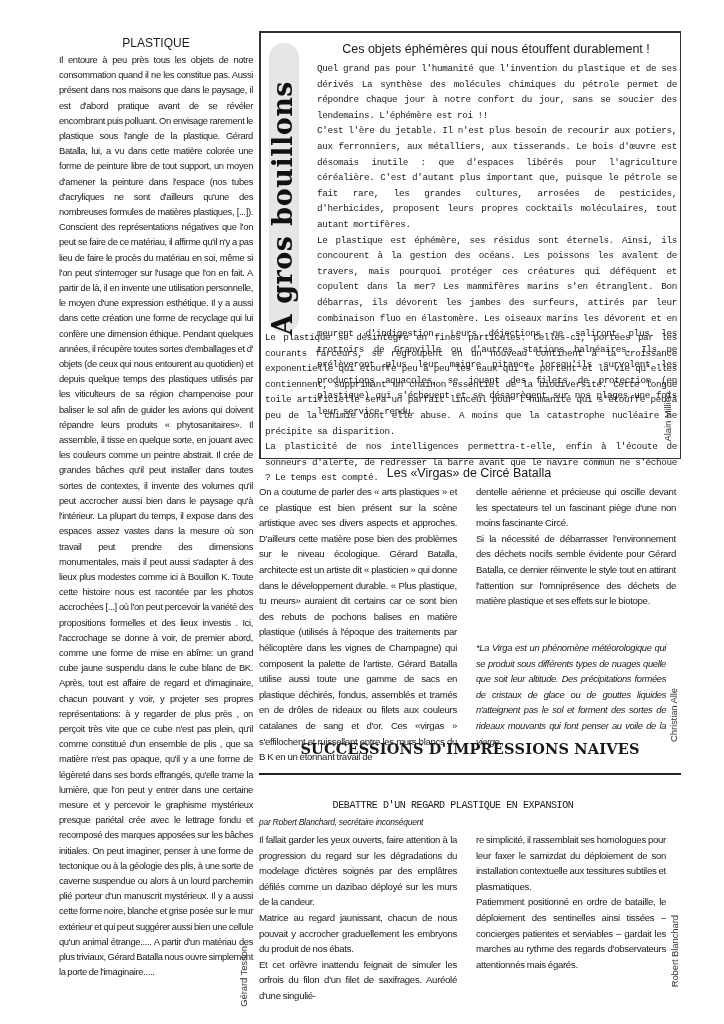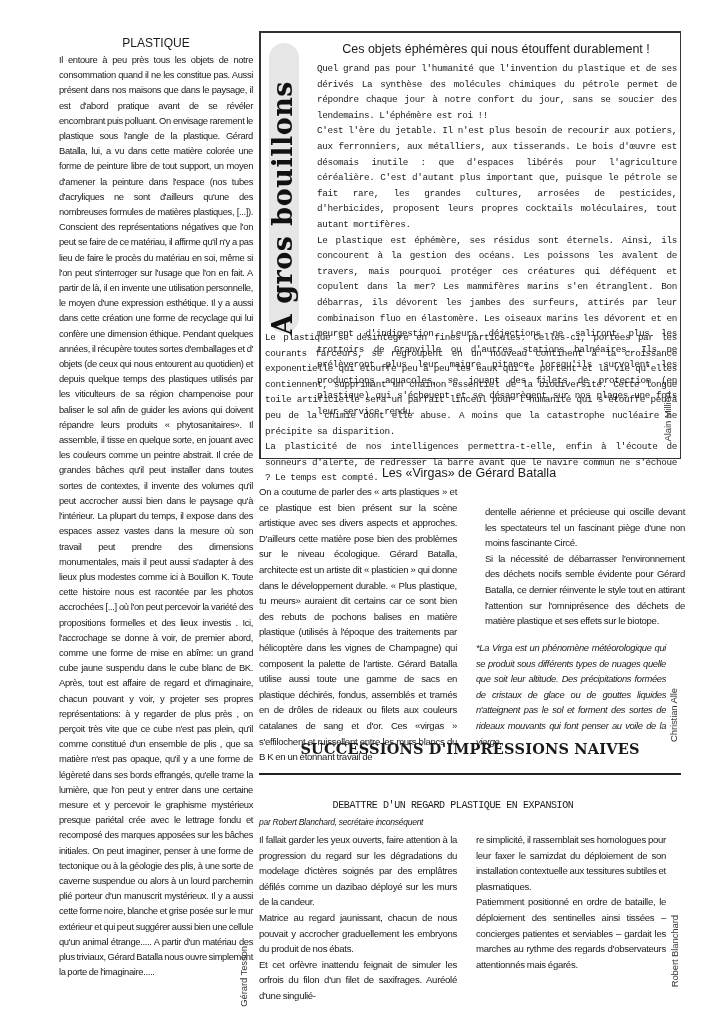--- a/index.html
+++ b/index.html
@@ -19,21 +19,21 @@
   #banner .word { position:absolute; left:-2px; bottom:2px; writing-mode:vertical-rl; transform:rotate(180deg); font-family:"DejaVu Serif", serif; font-weight:bold; font-size:27px; letter-spacing:0.5px; color:#111; line-height:40px; }
   #box-title { position:absolute; left:60px; top:9px; width:350px; text-align:center; font-size:12.5px; font-family:"Liberation Sans", sans-serif; }
   #box-body-top { position:absolute; left:56px; top:28px; width:360px; }
   #box-body-bottom { position:absolute; left:4px; top:297px; width:412px; }
   .box-text { font-size:9.3px; line-height:15.6px; letter-spacing:-0.35px; word-spacing:-0.4px; text-align:justify; }
   .box-text p { margin:0;font-family:Liberation Mono, monospace; }
   #byline-millien { left:662px; top:392px; }
   
   #virgas-title { position:absolute; left:259px; top:466px; width:420px; text-align:center; font-size:12.5px; font-family:"Liberation Sans", sans-serif; }
   #virgas-col1 { position:absolute; left:259px; top:484px; width:198px; }
-  #virgas-col2 { position:absolute; left:476px; top:504px; width:200px;margin-left:9px; }
+  #virgas-col2 { position:absolute; left:476px; top:484px; width:200px; }
   .virg { font-size:9.6px; line-height:15.6px; letter-spacing:-0.3px; word-spacing:-0.3px; text-align:justify; }
   .virg p { margin:0; }
   #virgas-note { position:absolute; left:476px; top:640px; width:190px; font-style:italic; font-size:9.4px; line-height:15.6px; letter-spacing:-0.35px; text-align:justify; }
   #byline-alle { left:668px; top:688px; }
   #rule-1 { position:absolute; left:259px; top:773px; width:422px; height:0; border-top:2px solid #222; }
   
   #succ-title { position:absolute; left:259px; top:740px; width:422px; text-align:center; font-family:"DejaVu Serif", serif; font-weight:bold; font-size:14.5px; letter-spacing:0.2px; }
   #succ-sub { position:absolute; left:242px; top:800px; width:422px; text-align:center; font-size:10px; letter-spacing:-0.4px; font-family:Liberation Mono, monospace; }
   #succ-author { position:absolute; left:259px; top:817px; width:422px; text-align:left; font-size:8.6px; font-style:italic; letter-spacing:-0.3px; font-family:"Liberation Sans", sans-serif; }
   #succ-col1 { position:absolute; left:259px; top:832px; width:198px; }
@@ -62,21 +62,21 @@
     <p>C'est l'ère du jetable. Il n'est plus besoin de recourir aux potiers, aux ferronniers, aux métalliers, aux tisserands. Le bois d'œuvre est désomais inutile : que d'espaces libérés pour l'agriculture céréalière. C'est d'autant plus important que, puisque le pétrole se fait rare, les grandes cultures, arrosées de pesticides, d'herbicides, proposent leurs propres cocktails moléculaires, tout autant mortifères.</p>
     <p>Le plastique est éphémère, ses résidus sont éternels. Ainsi, ils concourent à la gestion des océans. Les poissons les avalent de travers, mais pourquoi protéger ces créatures qui déféquent et copulent dans la mer? Les mammifères marins s'en étranglent. Bon débarras, ils dévorent les jambes des surfeurs, attirés par leur combinaison fluo en élastomère. Les oiseaux marins les dévorent et en meurent d'indigestion. Leurs déjections ne saliront plus les trottoirs de Granville ou d'autres stations balnéaires. Ils ne prélèveront plus leur maigre pitance lorsqu'ils survolent les productions aquacoles, se jouant des filets de protection (en plastique) qui s'échouent et se désagrègent sur nos plages une fois leur service rendu.</p>
   </div>
   <div id="box-body-bottom" class="box-text">
     <p>Le plastique se désintègre en fines particules. Celles-ci, portées par les courants farceurs, se regroupent en un nouveau continent à la croissance exponentielle qui étouffe peu à peu les eaux qui le portent et la vie qu'elles contiennent, supprimant un chainon essentiel de la biodiversité. Cette longue toile artificielle sera un parfait linceul pour l'humanité qui s'étouffe peu à peu de la chimie dont elle abuse. A moins que la catastrophe nucléaire ne précipite sa disparition.</p>
     <p>La plasticité de nos intelligences permettra-t-elle, enfin à l'écoute de sonneurs d'alerte, de redresser la barre avant que le navire commun ne s'échoue ? Le temps est compté.</p>
   </div>
 </div>
 <div class="byline-vert" id="byline-millien">Alain Millien</div>
 
-<div id="virgas-title">Les «Virgas» de Gérard Batalla</div>
+<div id="virgas-title">Les «Virgas» de Circé Batalla</div>
 <div id="virgas-col1" class="virg">
   <p>On a coutume de parler des « arts plastiques » et ce plastique est bien présent sur la scène artistique avec ses divers aspects et approches. D'ailleurs cette matière pose bien des problèmes sur le niveau écologique. Gérard Batalla, architecte est un artiste dit « plasticien » qui donne dans le développement durable. « Plus plastique, tu meurs» auraient dit certains car ce sont bien des rebuts de pochons balises en matière plastique (utilisés à l'époque des traitements par hélicoptère dans les vignes de Champagne) qui composent la palette de l'artiste. Gérard Batalla utilise aussi toute une gamme de sacs en plastique déchirés, fondus, assemblés et tramés en de drôles de rideaux ou filets aux couleurs catalanes de sang et d'or. Ces «virgas » s'effilochent et ruissellent entre les murs blancs du B K en un étonnant travail de</p>
 </div>
 <div id="virgas-col2" class="virg">
   <p>dentelle aérienne et précieuse qui oscille devant les spectateurs tel un fascinant piège d'une non moins fascinante Circé.</p>
   <p>Si la nécessité de débarrasser l'environnement des déchets nocifs semble évidente pour Gérard Batalla, ce dernier réinvente le style tout en attirant l'attention sur l'omniprésence des déchets de matière plastique et ses effets sur le biotope.</p>
 </div>
 <div id="virgas-note">*La Virga est un phénomène météorologique qui se produit sous différents types de nuages quelle que soit leur altitude. Des précipitations formées de cristaux de glace ou de gouttes liquides n'atteignent pas le sol et forment des sortes de rideaux mouvants qui font penser au voile de la vierge.</div>
 <div class="byline-vert" id="byline-alle">Christian Alle</div>
 

